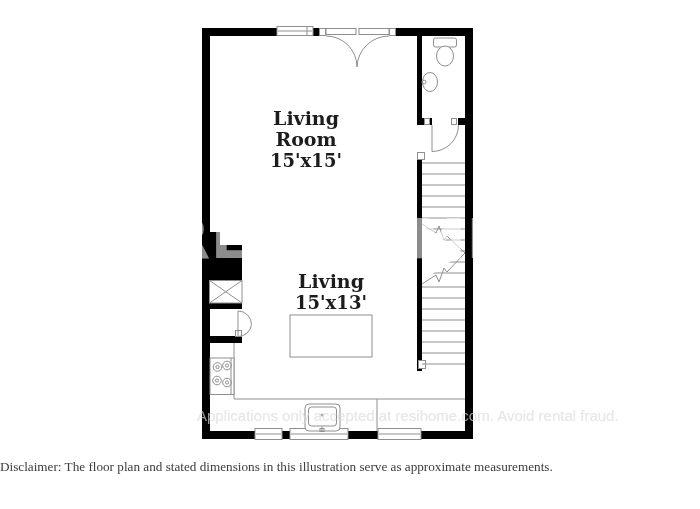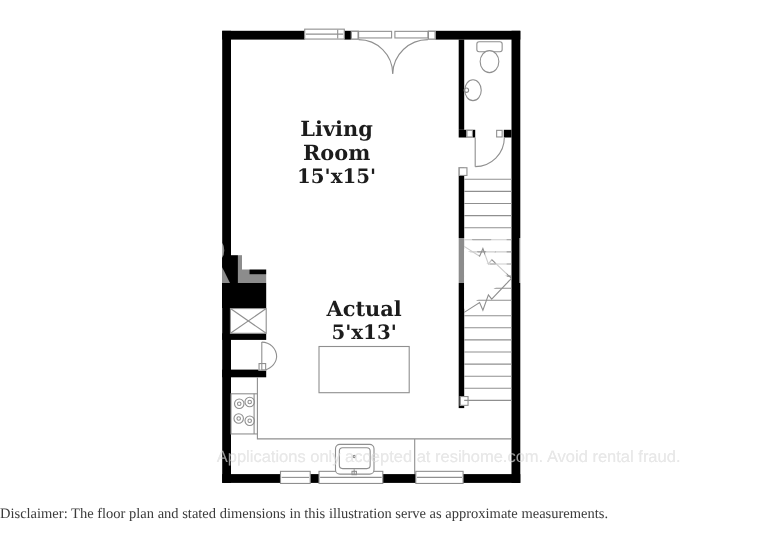--- a/index.html
+++ b/index.html
@@ -155,22 +155,22 @@
       <rect x="320" y="428.5" width="4" height="3"></rect>
     </g>
   </svg>
 
   <div class="room-label" style="left:264px;top:108px;width:84px;">
     <span>Living Room</span><br>
     <span class="room-dim">15'x15'</span>
   </div>
 
   <div class="room-label" style="left:270px;top:271px;width:122px;">
-    <span>Actual</span><br>
-    <span class="room-dim">5'x13'</span>
+    <span>Living</span><br>
+    <span class="room-dim">15'x13'</span>
   </div>
 
   <div class="wm-large">RESIHOME</div>
   <div class="wm-small dark">Applications only accepted at resihome.com. Avoid rental fraud.</div>
   <div class="wm-small light">Applications only accepted at resihome.com. Avoid rental fraud.</div>
 
   <div id="disclaimer">
     <div>Disclaimer: The floor plan and stated dimensions in this illustration serve as approximate measurements.</div>
   </div>
 

